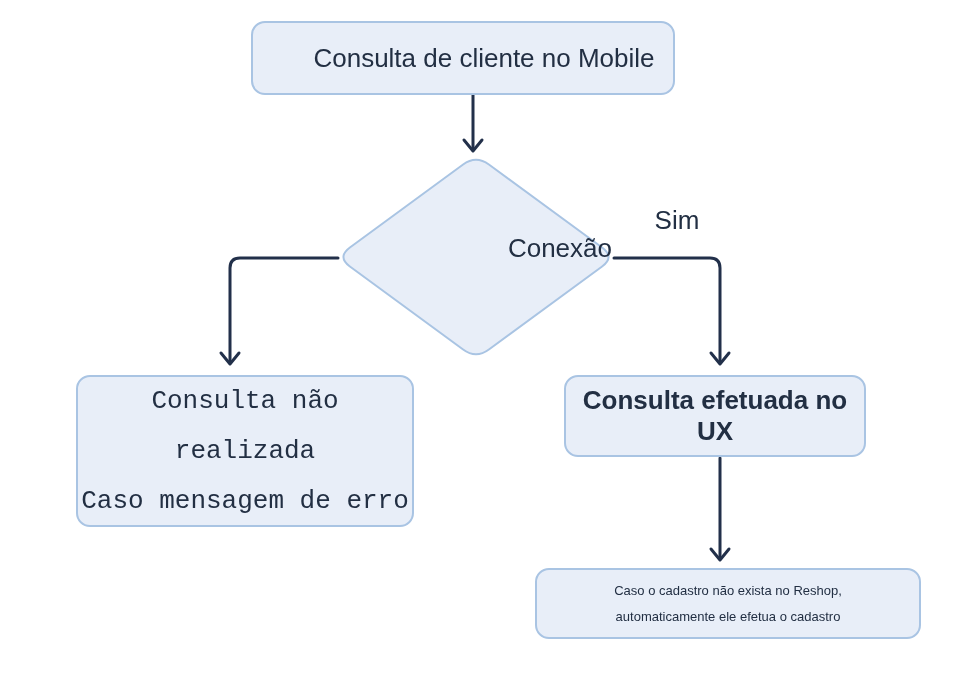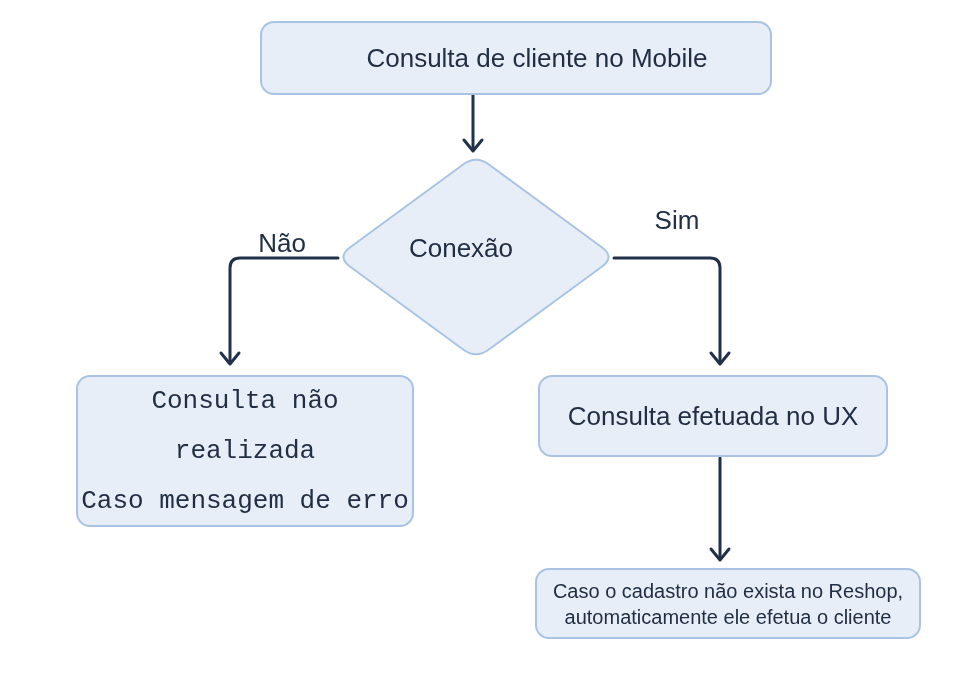--- a/index.html
+++ b/index.html
@@ -25,29 +25,29 @@
     position:absolute;
     background:var(--node-fill);
     border:2px solid var(--node-border);
     border-radius:14px;
     display:flex;flex-direction:column;
     align-items:center;justify-content:center;
     color:var(--text);
     font-size:26px;
     text-align:center;
   }
-  .node-start{left:260px;top:21px;width:512px;height:74px;padding-left:42px;}
+  .node-start{left:251px;top:21px;width:424px;height:74px;padding-left:42px;}
   .node-error{left:76px;top:375px;width:338px;height:152px;font-family:Liberation Mono, monospace;}
   .node-error .line{line-height:50px;}
-  .node-ux{left:538px;top:375px;width:350px;height:82px;}
-  .node-followup{left:535px;top:568px;width:386px;height:71px;font-size:20px;}
+  .node-ux{left:564px;top:375px;width:302px;height:82px;font-weight:bold;}
+  .node-followup{left:535px;top:568px;width:386px;height:71px;font-size:13px;}
   .node-followup .line{line-height:26px;white-space:nowrap;}
   .decision-text{
-    position:absolute;left:322px;top:146px;width:278px;height:204px;
-    display:flex;flex-direction:column;align-items:center;justify-content:center;
+    position:absolute;left:334px;top:146px;width:278px;height:204px;
+    display:flex;flex-direction:row;align-items:center;justify-content:flex-end;
     color:var(--text);font-size:26px;text-align:center;
   }
   .decision-text .line{line-height:42px;}
   .branch-label{
     position:absolute;width:100px;text-align:center;
     color:var(--text);font-size:26px;line-height:28px;
   }
   .label-no{left:232px;top:229px;}
   .label-yes{left:627px;top:206px;text-align:center;}
 </style>
@@ -82,30 +82,29 @@
   </svg>
 
   <div class="node node-start">
     <span class="line">Consulta de cliente no Mobile</span>
   </div>
 
   <div class="decision-text">
     <span class="line">Conexão</span>
   </div>
 
-  <div class="branch-label label-no">Não</div>
   <div class="branch-label label-yes">Sim</div>
 
   <div class="node node-error">
     <span class="line">Consulta não realizada</span>
     <span class="line">Caso mensagem de erro</span>
   </div>
 
   <div class="node node-ux">
     <span class="line">Consulta efetuada no UX</span>
   </div>
 
   <div class="node node-followup">
     <span class="line">Caso o cadastro não exista no Reshop,</span>
-    <span class="line">automaticamente ele efetua o cliente</span>
+    <span class="line">automaticamente ele efetua o cadastro</span>
   </div>
 
 </div>
 
 </body></html>

